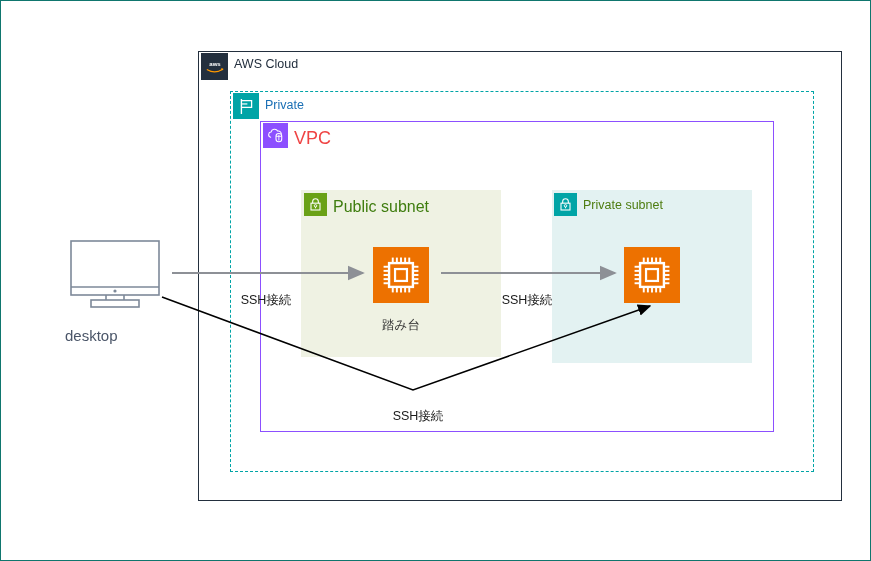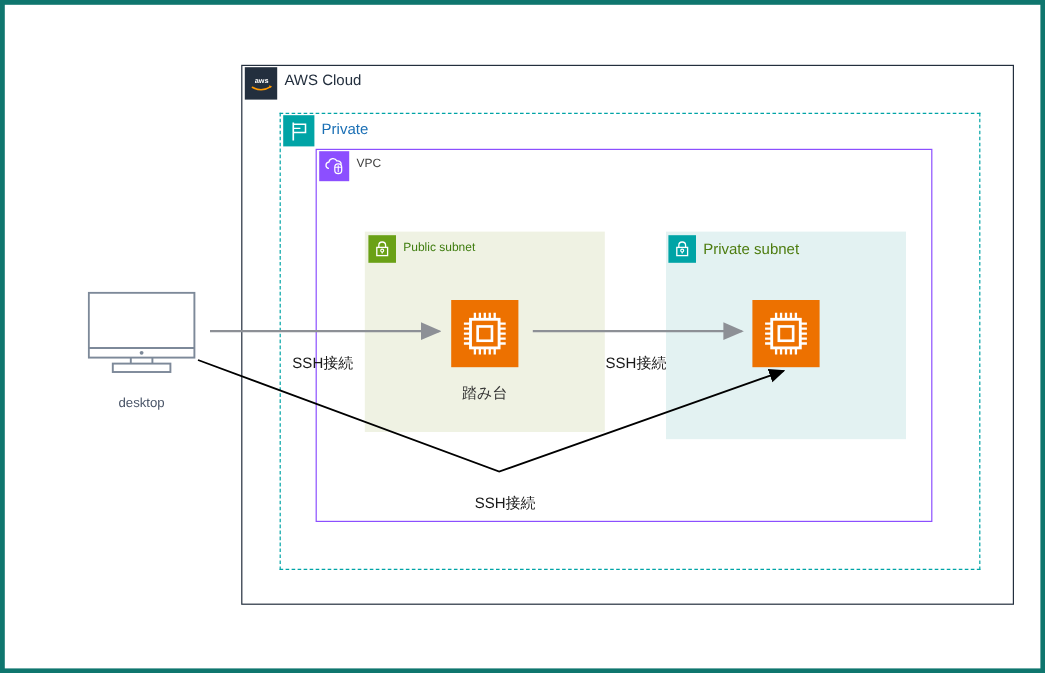--- a/index.html
+++ b/index.html
@@ -8,21 +8,21 @@
     background: #ffffff;
   }
   body {
     font-family: "Liberation Sans", "DejaVu Sans", sans-serif;
   }
   #canvas {
     position: relative;
     width: 871px;
     height: 561px;
     background: #ffffff;
-    border: 4px solid #0f766e;
+    border: 1px solid #0f766e;
     box-sizing: border-box;
     overflow: hidden;
   }
   .abs { position: absolute; }
 
   
   #aws-cloud-group {
     left: 197px; top: 50px;
     width: 644px; height: 450px;
     border: 1.5px solid #232f3e;
@@ -70,40 +70,40 @@
     box-sizing: border-box;
   }
   #vpc-icon {
     left: 262px; top: 122px;
     width: 25px; height: 25px;
     background: #8c4fff;
     display: flex; align-items: center; justify-content: center;
   }
   #vpc-label {
     left: 293px; top: 127px;
-    font-size: 10px;
-    color: #404040;
+    font-size: 18px;
+    color: #ef4444;
     white-space: nowrap;
   }
 
   
   #public-subnet-group {
     left: 300px; top: 189px;
     width: 200px; height: 167px;
     background: #eff2e3;
   }
   #public-subnet-icon {
     left: 303px; top: 192px;
     width: 23px; height: 23px;
     background: #6aa116;
     display: flex; align-items: center; justify-content: center;
   }
   #public-subnet-label {
     left: 332px; top: 197px;
-    font-size: 10px;
+    font-size: 16px;
     color: #3f7d0f;
     white-space: nowrap;
   }
 
   
   #private-subnet-group {
     left: 551px; top: 189px;
     width: 200px; height: 173px;
     background: #e3f2f2;
   }
@@ -137,22 +137,22 @@
   }
 
   
   #desktop-icon {
     left: 69px; top: 239px;
     width: 91px; height: 68px;
   }
   #desktop-label {
     left: 64px; top: 326px;
     width: 100px;
-    text-align: center;
-    font-size: 11px;
+    text-align: left;
+    font-size: 15px;
     color: #4a5568;
   }
 
   
   .edge-label {
     font-size: 12.5px;
     color: #1a1a1a;
     white-space: nowrap;
     text-align: center;
   }

